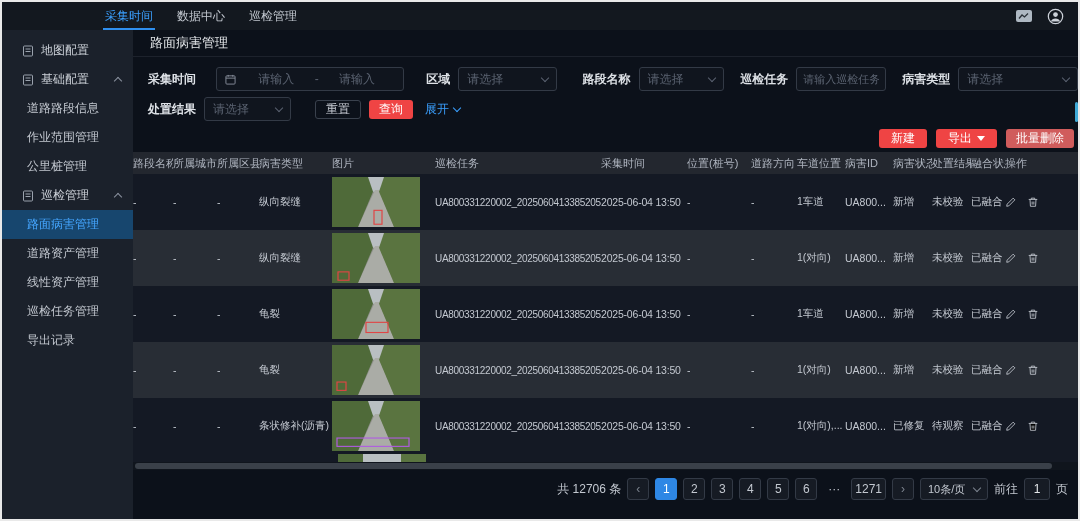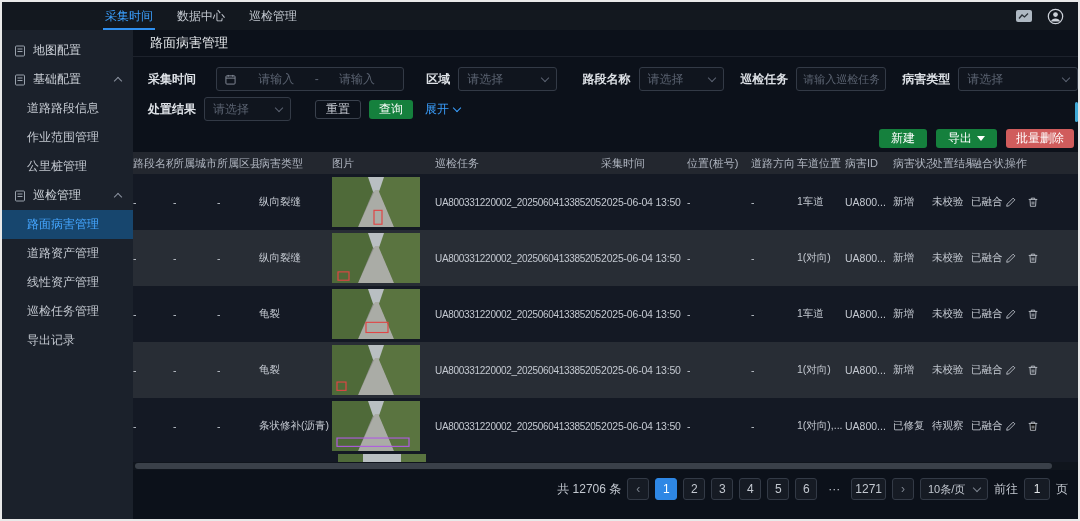--- a/index.html
+++ b/index.html
@@ -13,21 +13,21 @@
   .tab.active::after { content:""; position:absolute; left:-2px; right:-2px; bottom:0; height:2px; background:#2f8fef; }
   .topbar-right { position:absolute; right:14px; top:0; height:28px; display:flex; align-items:center; gap:14px; }
 
   
   .body { display:flex; height:489px; }
   .sidebar { width:131px; background:#1b212b; flex:none; padding-top:6px; }
   .main { flex:1; background:#0c111a; position:relative; overflow:hidden; }
 
   
   .sitem { display:flex; align-items:center; height:29px; font-size:12px; color:#ced3da; cursor:pointer; }
-  .sitem.top { padding-left:12px; gap:7px; }
+  .sitem.top { padding-left:20px; gap:7px; }
   .sitem.top .chev-up { margin-left:auto; margin-right:12px; }
   .sitem.sub { padding-left:25px; color:#c3c8d0; }
   .sitem.sub.dim { background:#161b24; }
   .sitem.sub.active { background:#17466e; color:#45a6ff; }
   .sicon { color:#9aa2ad; display:flex; }
   .chev-up { width:6px; height:6px; border-right:1.4px solid #8a919e; border-bottom:1.4px solid #8a919e; transform:rotate(-135deg); margin-top:3px; }
 
   
   .titlebar { height:27px; display:flex; align-items:center; padding-left:17px; border-bottom:1px solid #1d222c; font-size:13px; color:#e4e7ea; }
 
@@ -36,21 +36,21 @@
   .frow { display:flex; align-items:center; height:30px; }
   .flabel { font-size:12px; font-weight:bold; color:#dde1e6; white-space:nowrap; }
   .fbox { height:24px; border:1px solid #333a46; background:#10151e; border-radius:3px; display:flex; align-items:center; font-size:12px; color:#5a6270; padding:0 8px; }
   .fbox .ph { color:#5a6270; }
   .chev-dn { width:6px; height:6px; border-right:1.4px solid #5a6270; border-bottom:1.4px solid #5a6270; transform:rotate(45deg); margin-left:auto; margin-top:-3px; }
   .datebox { width:207px; margin-left:20px; }
   .datebox .seg { flex:1; text-align:center; }
   .selbox { display:flex; }
   .btn { height:19px; border-radius:3px; font-size:12px; display:flex; align-items:center; justify-content:center; cursor:pointer; }
   .btn.ghost { width:46px; border:1px solid #3a414d; background:transparent; color:#c8ccd4; }
-  .btn.blue { background:#15803d; color:#fff; border:none; }
+  .btn.blue { background:#ef4444; color:#fff; border:none; }
   .expand { display:flex; align-items:center; gap:5px; margin-left:12px; font-size:12px; color:#3ba0ff; cursor:pointer; }
   .expand .chev-dn { border-color:#3ba0ff; margin:0; margin-top:-2px; }
   .task-input { width:90px; height:24px; margin-left:8px; border:1px solid #333a46; background:#10151e; border-radius:3px; font-size:11px; color:#c3c8d0; padding:0 6px; outline:none; font-family:inherit; }
   .task-input::placeholder { color:#5a6270; }
 
   
   .actions { height:28px; display:flex; align-items:center; justify-content:flex-end; gap:9px; padding-right:4px; }
   .btn.sm { padding:0 12px; }
   .btn.red { background:#d05c5c; color:#fff; border:none; padding:0 10px; }
   .caret-dn { width:0; height:0; border-left:4px solid transparent; border-right:4px solid transparent; border-top:5px solid #fff; margin-left:5px; }

